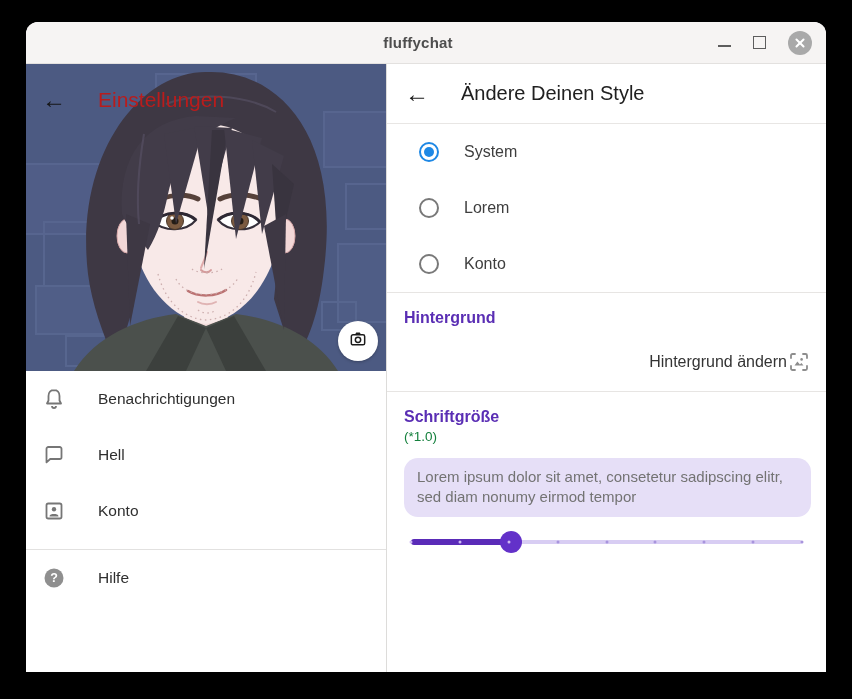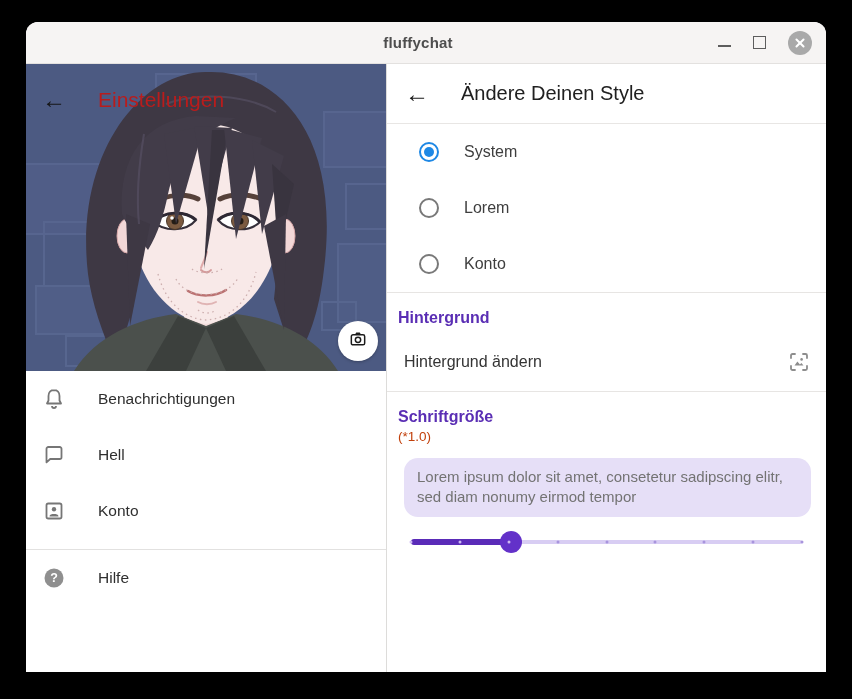--- a/index.html
+++ b/index.html
@@ -81,25 +81,25 @@
   .radio {
     width:20px; height:20px; border:2px solid #797979; border-radius:50%;
     position:relative; flex:0 0 20px;
   }
   .radio.selected { border-color:#1e88e5; }
   .radio.selected::after {
     content:""; position:absolute; inset:3px; background:#1e88e5; border-radius:50%;
   }
   .radio-label { margin-left:25px; font-size:16px; color:#3e3e3e; }
   .h-divider { border-top:1.5px solid #e7e5e3; }
-  .section { padding:16px 17px 0 11px; }
+  .section { padding:16px 17px 0 17px; }
   .section-header { font-size:16px; font-weight:bold; color:#5a2eb4; }
-  .section-sub { font-size:13.5px; color:#c2410c; margin-top:3px; }
+  .section-sub { font-size:13.5px; color:#15803d; margin-top:3px; }
   .setting-row {
-    display:flex; align-items:center; padding:0 15px 0 17px; height:58px; margin-top:6px; cursor:pointer;
+    display:flex; align-items:center; padding:0 15px 0 17px; height:58px; margin-top:6px; cursor:pointer;text-align:right;
   }
   .setting-label { font-size:16px; color:#343434; flex:1; }
   .setting-icon { width:24px; height:24px; color:#8d8d8d; }
   .setting-icon svg { width:24px; height:24px; display:block; }
   .pad-bottom { height:14px; }
   
   .preview-box {
     margin:14px 15px 0 17px; background:#e6dff7; border-radius:14px;
     padding:9px 13px 10px 13px; font-size:15px; line-height:1.33; color:#737373;
   }

